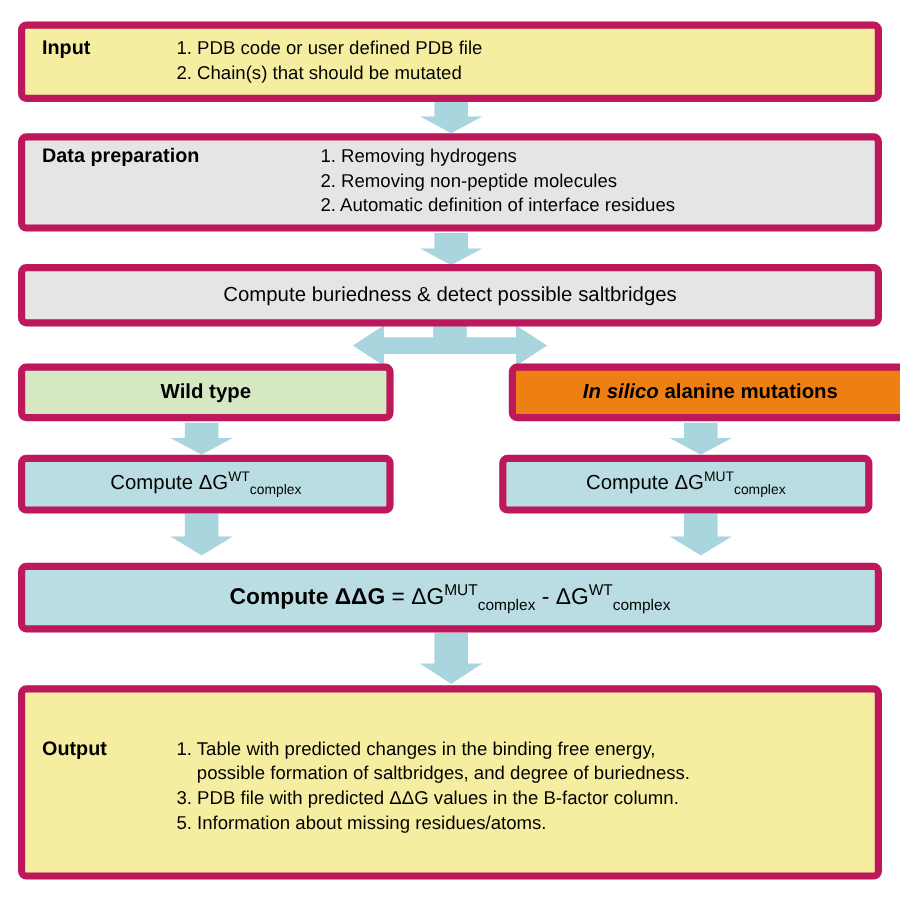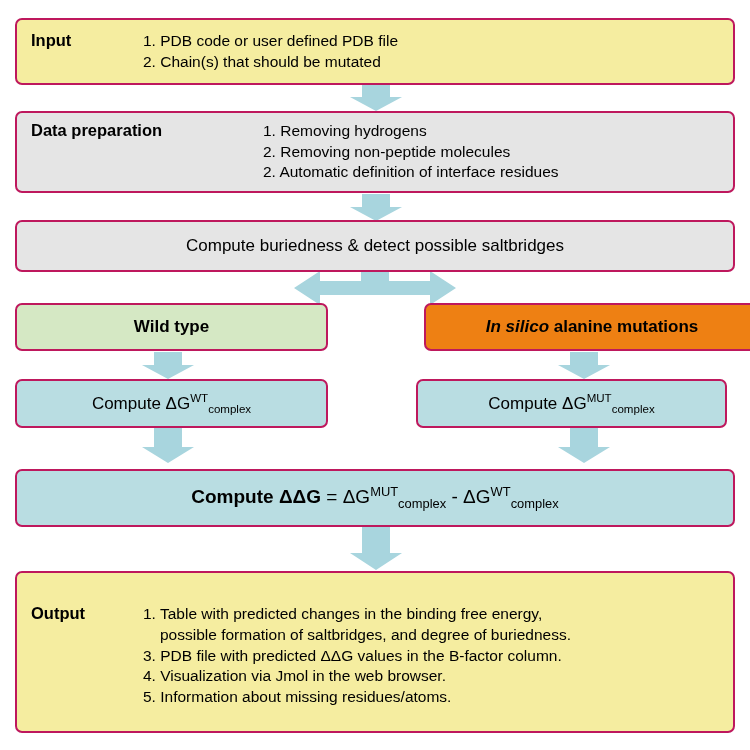--- a/index.html
+++ b/index.html
@@ -16,21 +16,21 @@
   }
   .canvas {
     position: absolute;
     left: 0; top: 0;
     width: 750px;
     height: 750px;
   }
   .box {
     position: absolute;
     box-sizing: border-box;
-    border: 2px solid #be185d;
+    border: 6px solid #be185d;
     border-radius: 7px;
     display: flex;
     align-items: center;
   }
   .box-yellow { background: #f5eda0; }
   .box-gray   { background: #e5e5e5; }
   .box-green  { background: #d5e8c4; }
   .box-orange { background: #ee8013; }
   .box-blue   { background: #b9dde2; }
 
@@ -162,19 +162,18 @@
     </div>
   </div>
 
   <div class="box box-yellow" style="left:15px; top:571px; width:720px; height:162px;">
     <div style="display:flex; align-items:flex-start; padding:18px 0 10px 14px; width:100%;">
       <div class="lbl-bold" style="min-width:112px;">Output</div>
       <ol class="plain lbl">
         <li>1. Table with predicted changes in the binding free energy,</li>
         <li style="padding-left:17px;">possible formation of saltbridges, and degree of buriedness.</li>
         <li>3. PDB file with predicted ΔΔG values in the B-factor column.</li>
-        <li>4. Visualization via Jmol in the web browser.</li>
         <li>5. Information about missing residues/atoms.</li>
       </ol>
     </div>
   </div>
 
 </div>
 
 </body></html>

